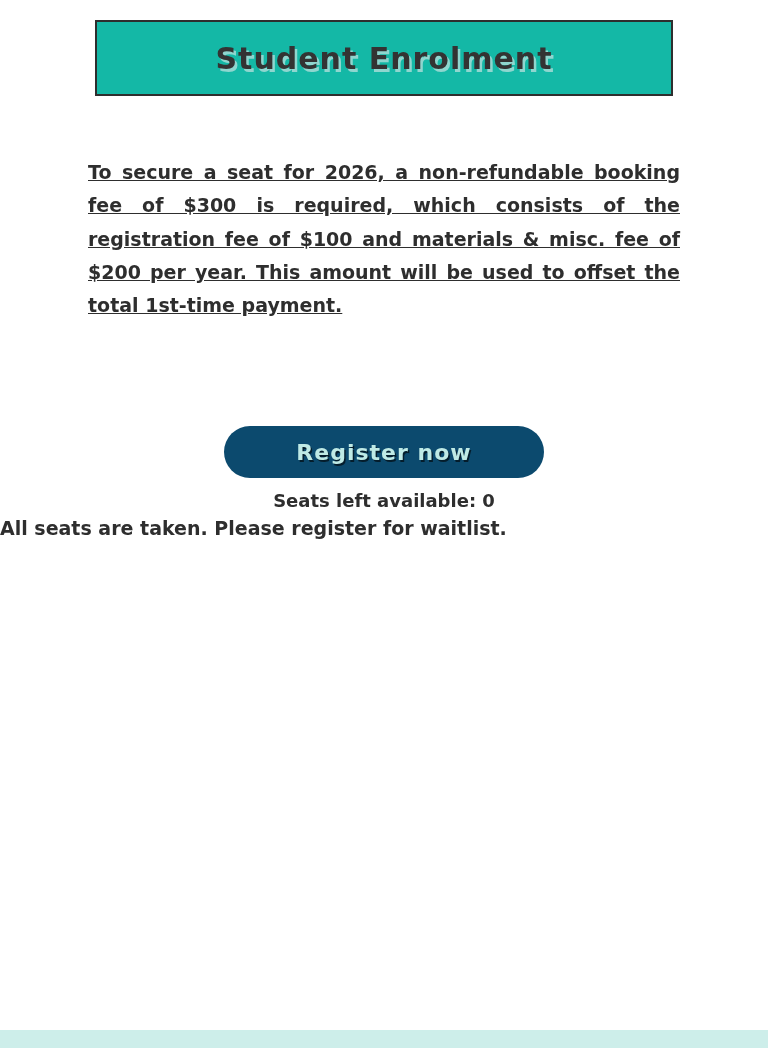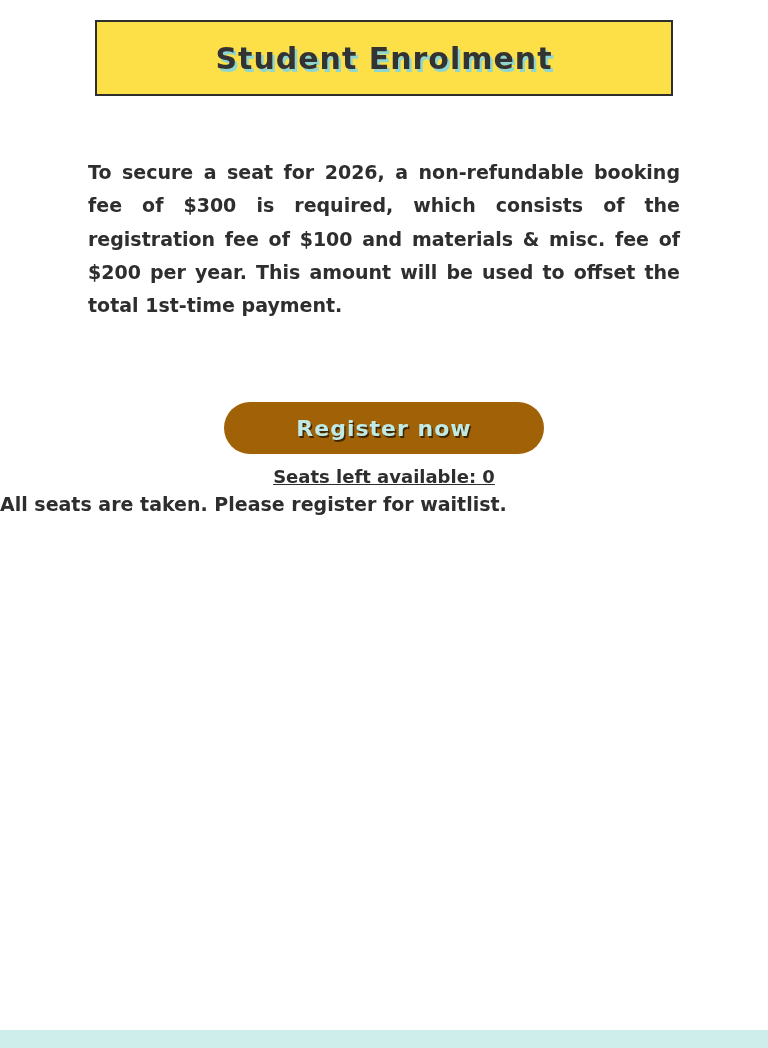--- a/index.html
+++ b/index.html
@@ -11,68 +11,67 @@
     margin: 0 auto;
     background: #ffffff;
     overflow: hidden;
     font-family: "DejaVu Sans", sans-serif;
     font-weight: bold;
     color: #2e2e2e;
   }
   .header-box {
     margin: 20px 95px 0 95px;
     height: 76px;
-    background: #fde047;
+    background: #14b8a6;
     border: 2px solid #2e2e2e;
     display: flex;
     align-items: center;
     justify-content: center;
   }
   .header-title {
     font-size: 30px;
     letter-spacing: 1px;
     color: #333333;
     text-shadow: 2.5px 2.5px 0 #8fd6cf;
   }
   .body-text {
     margin: 0 88px;
     font-size: 19px;
     line-height: 1.75;
     text-align: justify;
   }
-  .intro-para { margin-top: 60px; }
+  .intro-para { margin-top: 60px; text-decoration: underline; }
   .deadline-line {
     margin: 0 88px;
     margin-top: 44px;
     font-size: 19px;
     line-height: 1.6;
     text-align: left;
   }
   .deadline-date { text-decoration: underline; }
   .register-button {
     display: block;
-    margin: 80px auto 0 auto;
+    margin: 104px auto 0 auto;
     width: 320px;
     height: 52px;
-    background: #a16207;
+    background: #0c4a6e;
     border: none;
     border-radius: 26px;
     color: #bfeae5;
     font-family: "DejaVu Sans", sans-serif;
     font-weight: bold;
     font-size: 22px;
     letter-spacing: 1px;
     cursor: pointer;
     text-shadow: 1.5px 1.5px 0 rgba(0,0,0,0.6);
   }
   .seats-line {
     margin-top: 12px;
     text-align: center;
     font-size: 18px;
-    text-decoration: underline;
   }
   .waitlist-line {
     margin-top: 6px;
     font-size: 19px;
   }
   .inquiries-para { margin-top: 56px; }
   .footer-bar {
     position: absolute;
     left: 0;
     bottom: 0;

